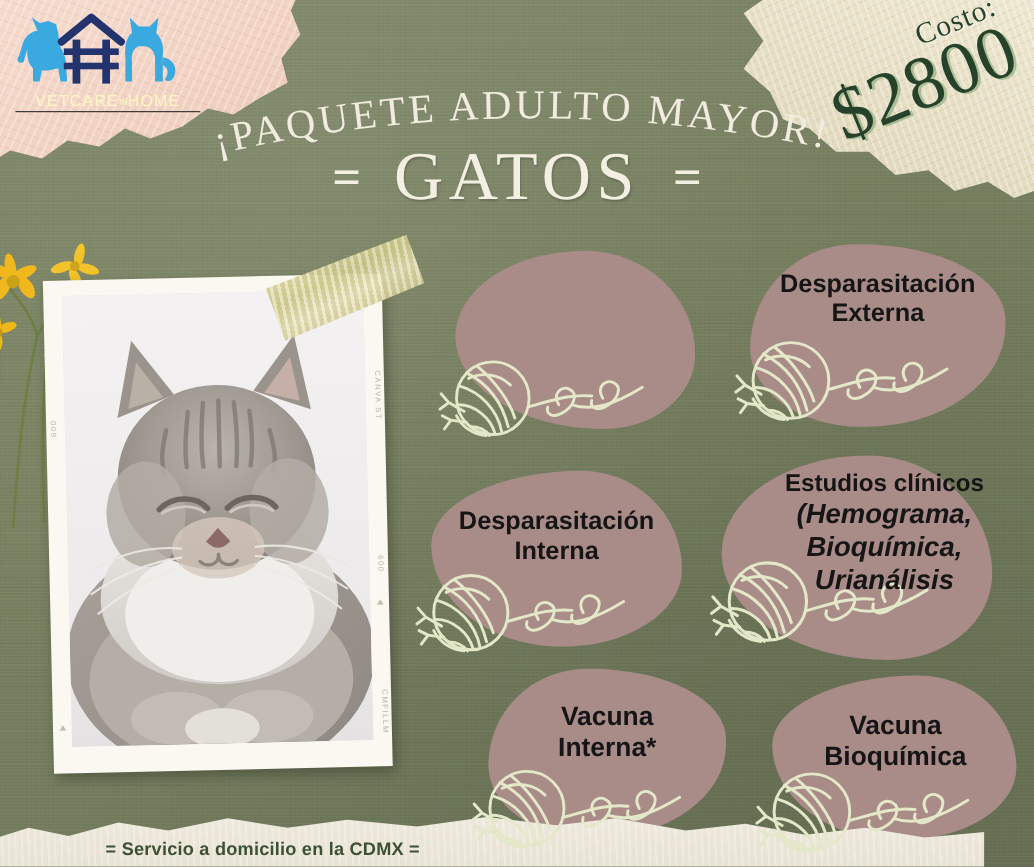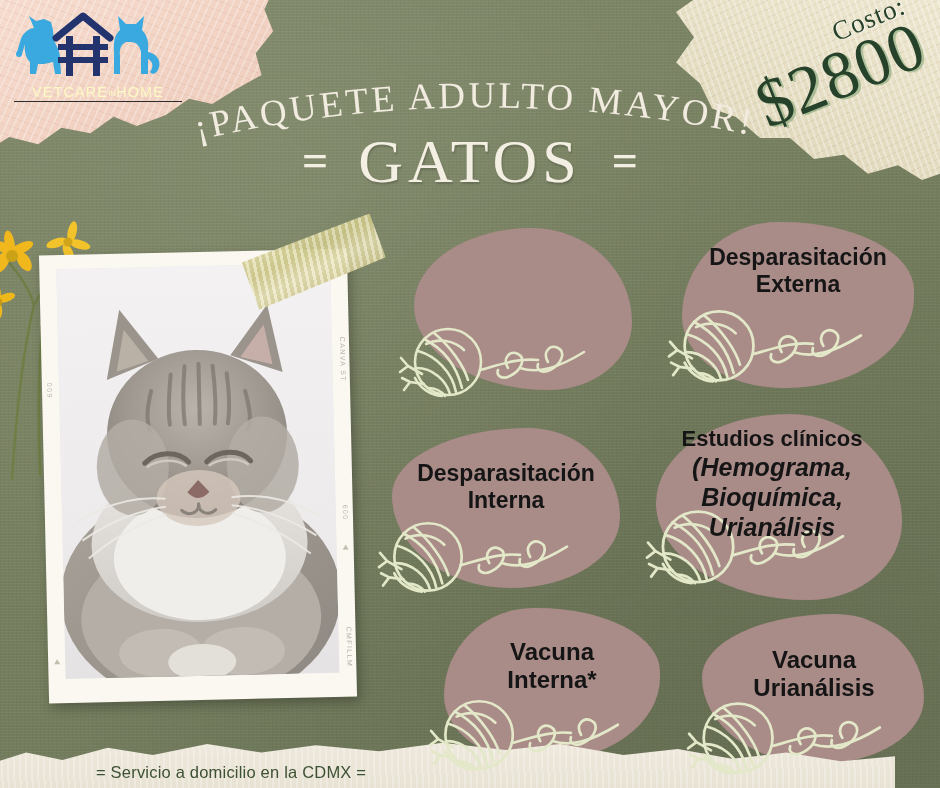--- a/index.html
+++ b/index.html
@@ -252,21 +252,21 @@
   }
   .footer-strip .grain {
     position:absolute; inset:0;
     background-image: repeating-linear-gradient(88deg, rgba(255,255,255,.5) 0 2px, rgba(0,0,0,0) 2px 6px);
     opacity:.5;
   }
   .footer-text {
     position:absolute;
     left: 96px; bottom: 6px;
     font-size: 16.5px;
-    font-weight: normal;
+    font-weight: bold;
     color: #3c5033;
     letter-spacing: .2px;
     white-space: nowrap;
     z-index: 6;
   }
 </style>
 </head>
 <body>
 
 <div id="poster">
@@ -554,21 +554,21 @@
       <path d="M28 26 C40 20 56 22 66 32"></path>
       <path d="M17 60 C22 70 32 77 44 78"></path>
       <path d="M24 56 L10 48 M10 48 L3 40 M10 48 L2 54"></path>
       <path d="M26 66 L12 64 M12 64 L4 60 M12 64 L6 72"></path>
       <path d="M82 52 C104 46 120 40 140 42"></path>
       <path d="M110 50 C104 40 112 32 120 36 C128 40 124 52 112 58 C104 62 98 58 100 52"></path>
       <path d="M150 44 C144 34 152 26 160 30 C168 34 164 46 152 52 C144 56 138 52 140 46"></path>
       <path d="M122 50 C140 56 160 50 186 34"></path>
     </g>
   </svg>
-  <div class="blob-label" style="left:646px; top:426px; width:252px; font-size:22px;">
+  <div class="blob-label" style="left:678px; top:426px; width:252px; font-size:22px;">
     <span>Estudios clínicos</span>
     <span class="sub">(Hemograma, Bioquímica, Urianálisis</span>
   </div>
 
   <div class="blob blob-shape-b" style="left:444px; top:608px; width:216px; height:154px;"></div>
   <svg class="yarn" style="left:428px; top:690px;" width="194" height="94" viewBox="0 0 190 92">
     <g fill="none" stroke="#e3e8c8" stroke-width="2.6" stroke-linecap="round">
       <circle cx="50" cy="44" r="33"></circle>
       <path d="M26 21 C44 30 58 46 64 70"></path>
       <path d="M36 15 C52 28 66 48 70 62"></path>
@@ -602,21 +602,21 @@
       <path d="M17 60 C22 70 32 77 44 78"></path>
       <path d="M24 56 L10 48 M10 48 L3 40 M10 48 L2 54"></path>
       <path d="M26 66 L12 64 M12 64 L4 60 M12 64 L6 72"></path>
       <path d="M82 52 C104 46 120 40 140 42"></path>
       <path d="M110 50 C104 40 112 32 120 36 C128 40 124 52 112 58 C104 62 98 58 100 52"></path>
       <path d="M150 44 C144 34 152 26 160 30 C168 34 164 46 152 52 C144 56 138 52 140 46"></path>
       <path d="M122 50 C140 56 160 50 186 34"></path>
     </g>
   </svg>
   <div class="blob-label" style="left:700px; top:646px; width:228px; font-size:24px;">
-    <span>Vacuna</span><br><span>Urianálisis</span>
+    <span>Vacuna</span><br><span>Bioquímica</span>
   </div>
 
   <div class="footer-strip">
     <div class="grain"></div>
   </div>
   <div class="footer-text">= Servicio a domicilio en la CDMX =</div>
 
 </div>
 
 </body></html>

